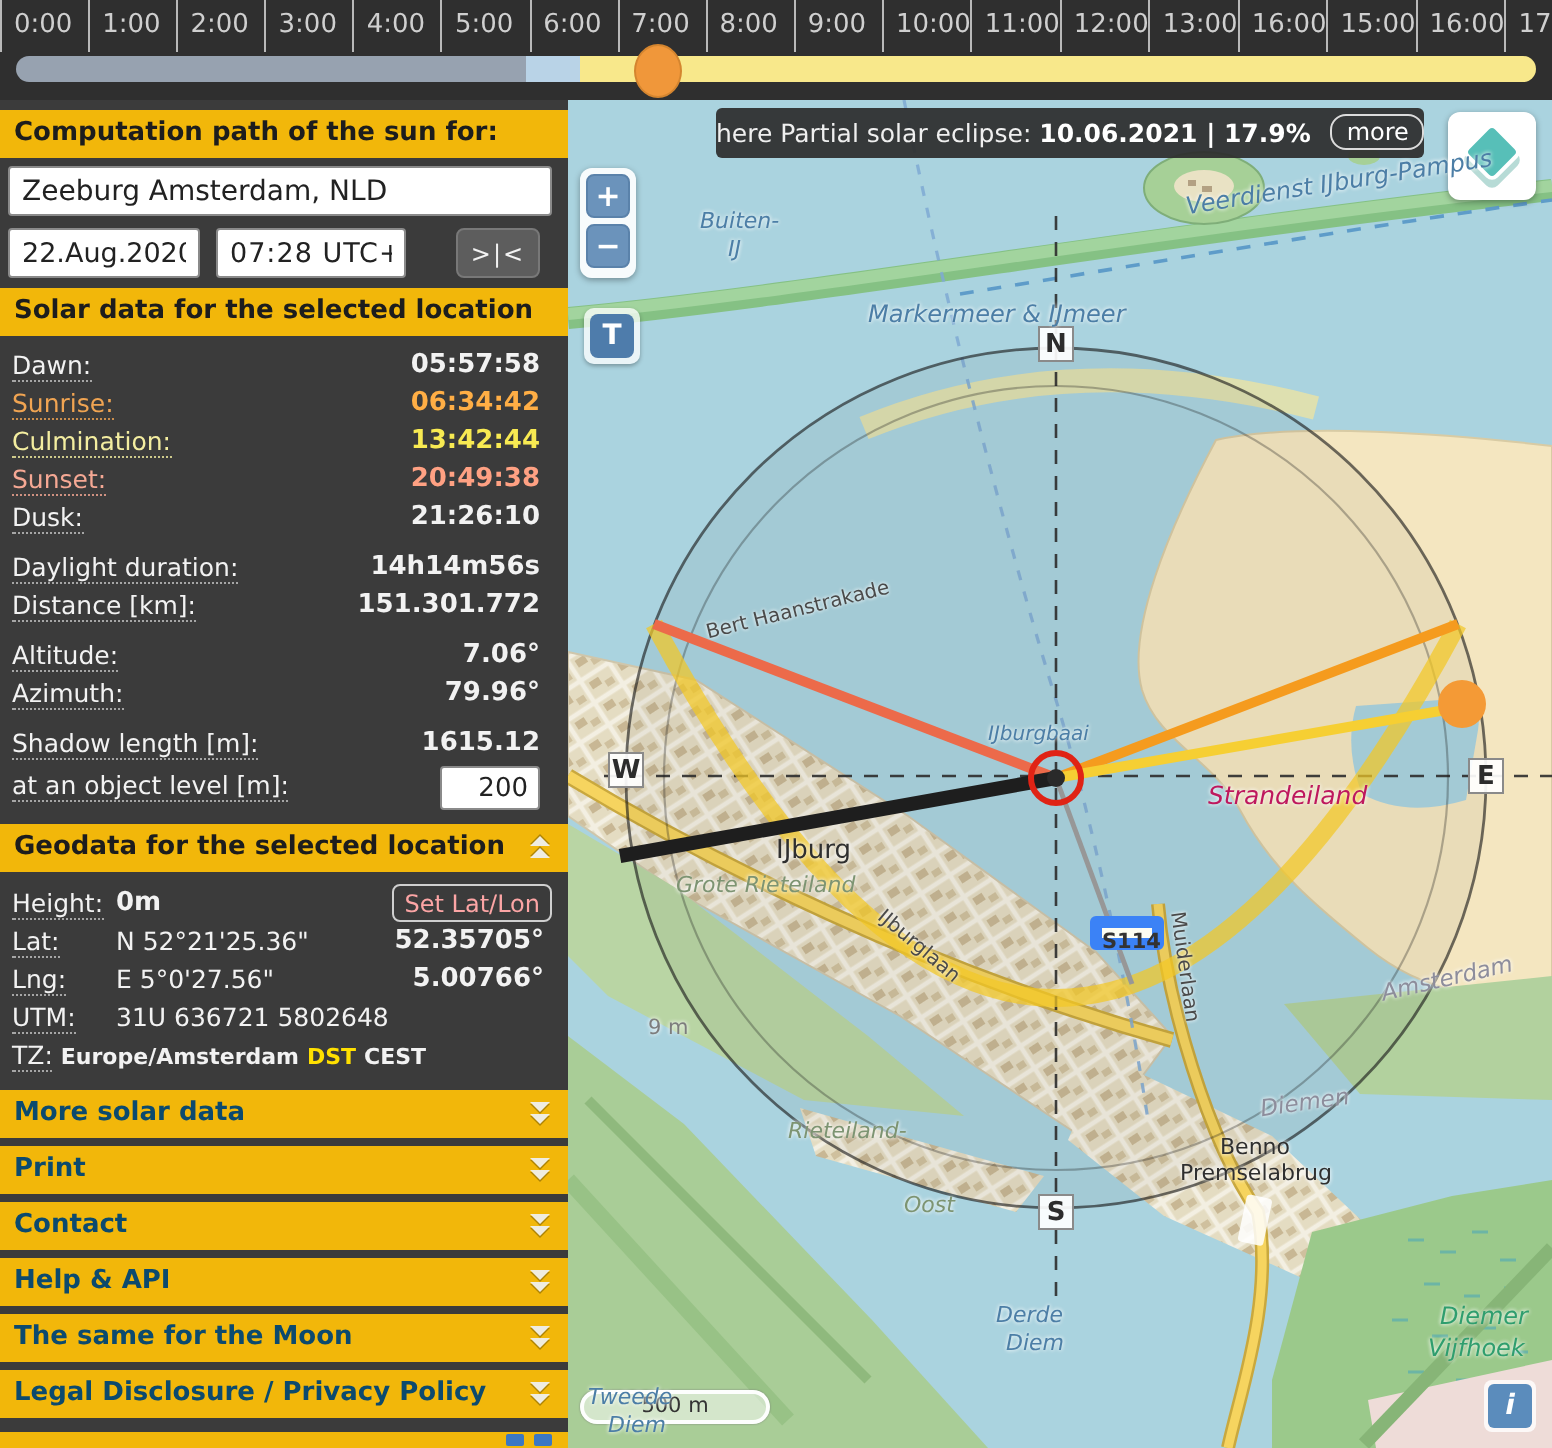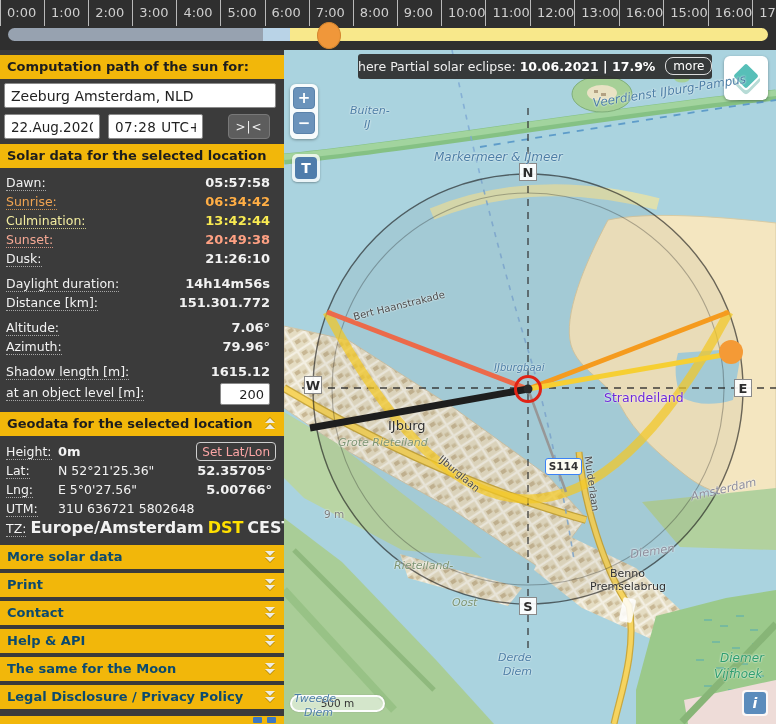--- a/index.html
+++ b/index.html
@@ -51,21 +51,21 @@
   .geo-rows{margin-top:6px;}
   .grow{position:relative;height:19px;line-height:19px;font-size:12.5px;color:#f2f2f2;}
   .glab{position:absolute;left:6px;top:2px;line-height:15px;border-bottom:1px dotted rgba(255,255,255,.55);}
   .gmid{position:absolute;left:58px;}
   .gright{position:absolute;right:12px;font-weight:bold;font-size:13px;}
   .gbold{position:absolute;left:58px;font-weight:bold;font-size:13px;}
   .setll{position:absolute;right:8px;top:0;height:19px;background:transparent;color:#fca5a5;
         border:1px solid #cfcfcf;border-radius:4px;font-size:12px;padding:0 5px;}
   .tzline{position:absolute;left:6px;white-space:nowrap;}
   .tzline .glab2{border-bottom:1px dotted rgba(255,255,255,.55);}
-  .tzline b{font-size:16px;text-align:center;}
+  .tzline b{font-size:11px;text-align:center;}
   .dst{color:#ffe000;}
   .accordion{margin-top:8px;}
   .acc-bar{position:relative;height:24px;background:#f2b70a;margin-bottom:4px;color:#0c4a6e;
         font-size:13px;font-weight:bold;line-height:24px;padding-left:7px;cursor:pointer;}
   .acc-bar .chev{position:absolute;right:9px;top:5px;}
   .bottom-strip{position:absolute;left:0;bottom:0;width:284px;height:8px;background:#f2b70a;}
   .bstrip-icon{position:absolute;top:1px;width:9px;height:6px;background:#3b78c4;border-radius:1px;}
 
   
   .map{position:absolute;left:284px;top:50px;width:492px;height:674px;background:#aad3df;overflow:hidden;}
@@ -83,33 +83,33 @@
         border-radius:5px;padding:3px;box-shadow:0 1px 2px rgba(0,0,0,.3);}
   .tbtn{width:22px;height:22px;border-radius:4px;background:#4e7cab;color:#fff;border:none;
         font-size:14px;font-weight:bold;text-align:center;line-height:22px;padding:0;display:block;}
   .layers-btn{position:absolute;left:440px;top:6px;width:44px;height:44px;background:#fff;border-radius:6px;
         box-shadow:0 1px 3px rgba(0,0,0,.35);}
   .diamond{position:absolute;width:22px;height:22px;border-radius:4px;transform:rotate(45deg);}
   .diamond.back{left:11px;top:13px;background:#b7dbd6;}
   .diamond.front{left:11px;top:9px;background:#57bfb8;border:2px solid #fff;}
   .compass{position:absolute;width:18px;height:18px;background:rgba(255,255,255,.92);border:1px solid #8a8a8a;
         color:#2c2c2c;font-size:13px;font-weight:bold;text-align:center;line-height:17px;}
-  .s114{position:absolute;left:261px;top:408px;width:37px;height:17px;background:#fdfdf2;border:1px solid #3b82f6;
+  .s114{position:absolute;left:261px;top:408px;width:37px;height:17px;background:#fdfdf2;border:6px solid #3b82f6;
         border-radius:3px;color:#333;font-size:10.5px;font-weight:bold;text-align:center;line-height:15px;}
   .scale-pill{position:absolute;left:6px;top:645px;width:95px;height:17px;background:rgba(255,255,255,.5);
         border:2px solid rgba(255,255,255,.95);border-radius:9px;color:#333;font-size:10.5px;
         text-align:center;line-height:13px;box-shadow:0 0 1px #777;}
   .ibtn-wrap{position:absolute;left:458px;top:640px;width:26px;height:26px;background:rgba(255,255,255,.8);
         border-radius:4px;padding:2px;}
   .ibtn{width:22px;height:22px;border-radius:3px;background:#5b8cbc;color:#fff;border:none;
         font-size:14px;font-weight:bold;font-style:italic;text-align:center;line-height:22px;padding:0;display:block;}
   .lbl{position:absolute;white-space:nowrap;text-shadow:0 0 2px rgba(255,255,255,.85),0 0 2px rgba(255,255,255,.6);}
   .lbl.water{color:#4c7ea6;font-style:italic;font-size:11px;}
   .lbl.place{color:#2f2f2f;font-size:13px;}
-  .lbl.place-it{color:#6d28d9;font-size:12.5px;}
+  .lbl.place-it{color:#be185d;font-style:italic;font-size:12.5px;}
   .lbl.place-sm{color:#2f2f2f;font-size:11px;}
   .lbl.green-it{color:#7d9472;font-style:italic;font-size:11px;}
   .lbl.green2-it{color:#2f9e6e;font-style:italic;font-size:12px;}
   .lbl.street{color:#4a4a4a;font-size:10px;}
   .lbl.boundary{color:#8d8d9c;font-size:11.5px;font-style:italic;}
   .lbl.gray{color:#7d7d7d;font-size:10.5px;}
 </style>
 </head>
 <body>
 

